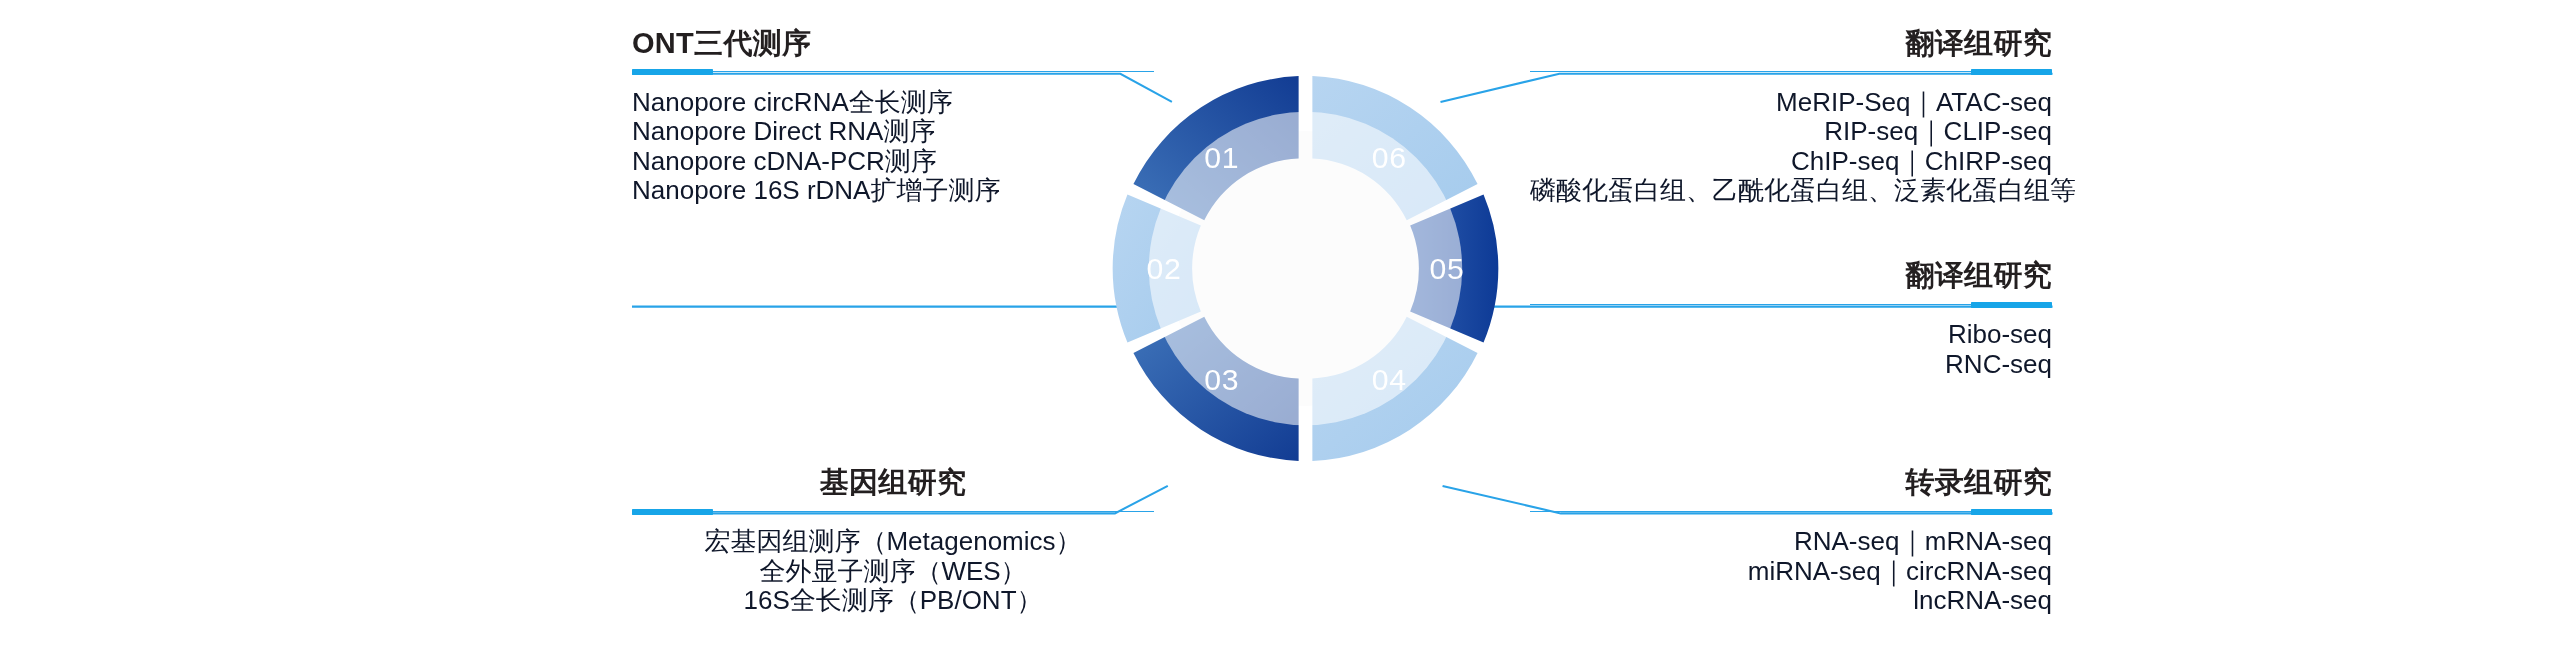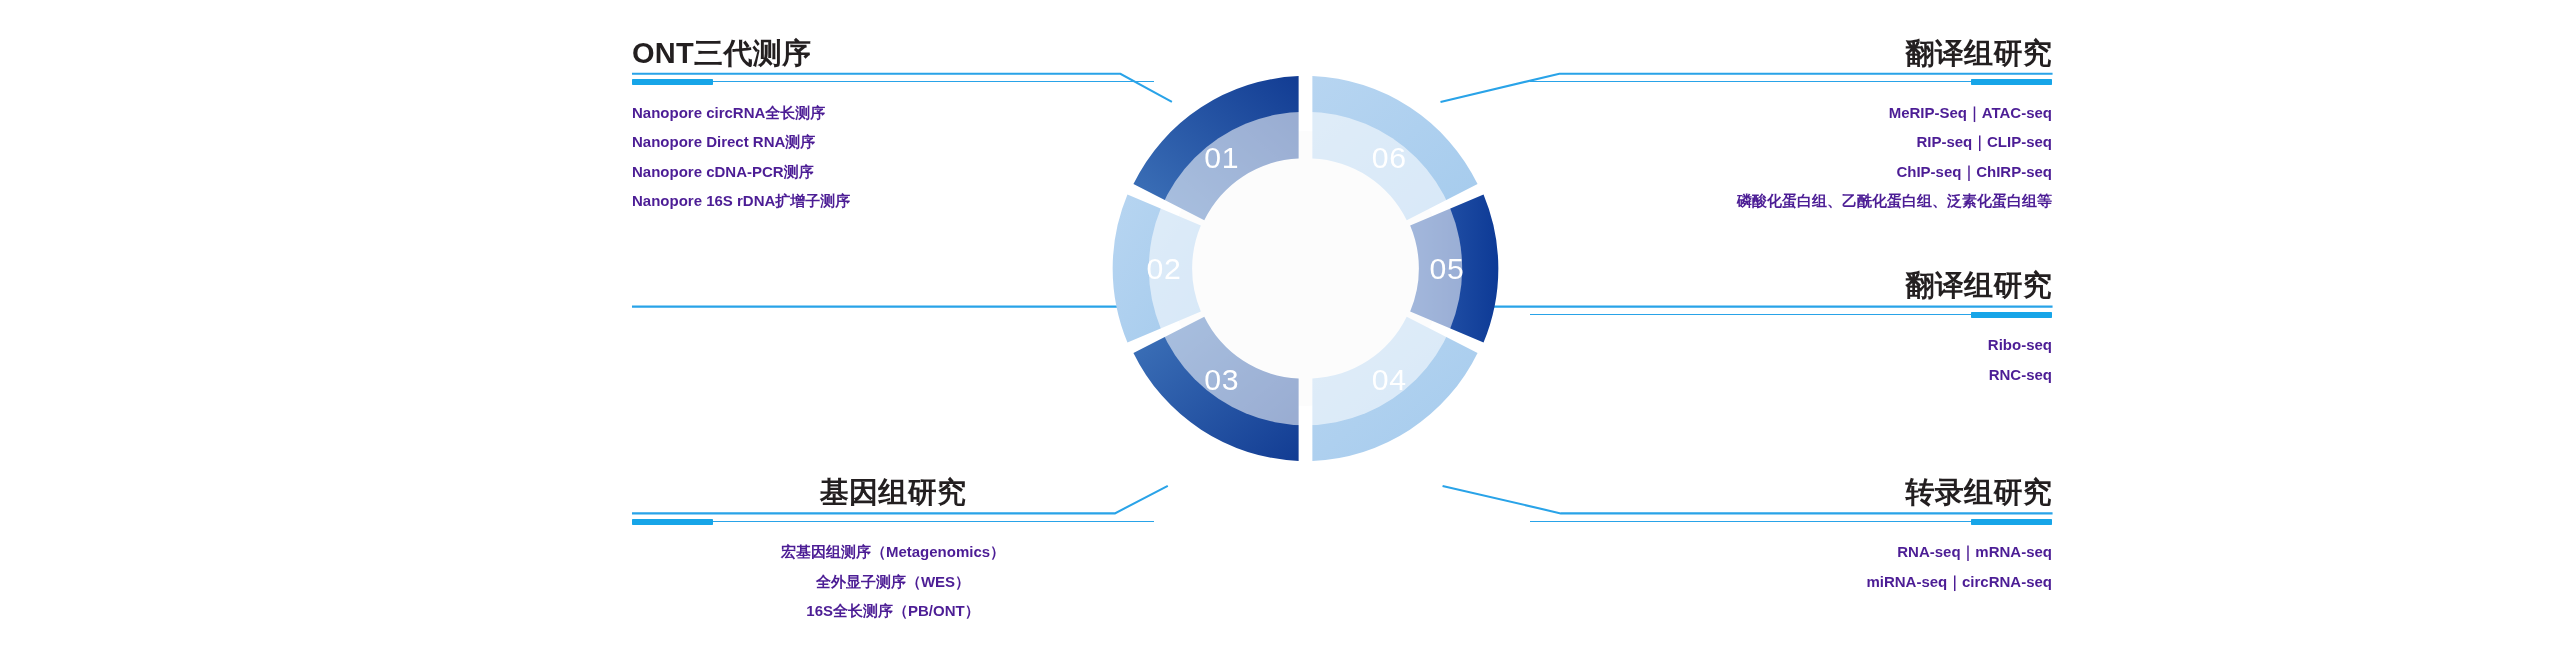--- a/index.html
+++ b/index.html
@@ -4,39 +4,39 @@
 <style>
   html,body{margin:0;padding:0;background:#ffffff;}
   body{
     width:2576px;height:662px;position:relative;overflow:hidden;
     font-family:"Liberation Sans","DejaVu Sans",sans-serif;
     color:#231f20;
   }
   .stage{position:absolute;inset:0;}
 
   
-  .block{position:absolute;margin-top:10px;}
+  .block{position:absolute;}
   .block .heading{
     font-size:29px;font-weight:700;letter-spacing:0.3px;
     color:#231f20;line-height:1.1;white-space:nowrap;
   }
   .block .rule{
     position:relative;height:6.9px;margin-top:9px;
   }
   .block .rule .thin{
     position:absolute;top:2.7px;height:1.4px;background:#29a3e8;left:0;right:0;
   }
   .block .rule .thick{
     position:absolute;top:0.7px;height:6.2px;width:81px;background:#17a5e8;border-radius:0.7px;
   }
   .block.left .rule .thick{left:0;}
   .block.right .rule .thick{right:0;}
   .block .lines{margin-top:12.4px;}
   .block .lines div{
-    font-size:15px;line-height:29.5px;color:#4c1d95;white-space:nowrap;font-weight:700;
+    font-size:26px;line-height:29.5px;color:#0f172a;white-space:nowrap;font-weight:400;
   }
   .block.right{text-align:right;}
   .block.right .heading{text-align:right;}
 
   
   .connectors{position:absolute;left:0;top:0;}
 
   
   .donut{position:absolute;left:1065px;top:27.5px;width:481px;height:481px;}
   .num{
@@ -175,17 +175,18 @@
 
   <div class="block right" style="left:1530px;top:467px;width:522px;">
     <div class="heading">转录组研究</div>
     <div class="rule">
       <span class="thin"></span>
       <span class="thick"></span>
     </div>
     <div class="lines">
       <div>RNA-seq｜mRNA-seq</div>
       <div>miRNA-seq｜circRNA-seq</div>
+      <div>lncRNA-seq</div>
     </div>
   </div>
 
 </div>
 
 
 </body></html>

